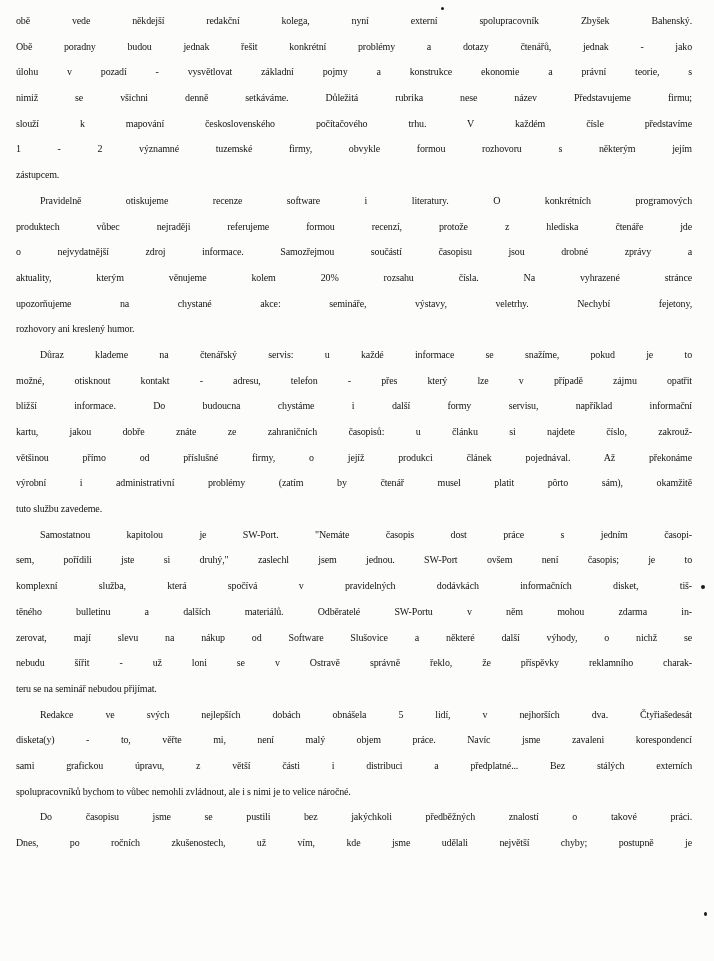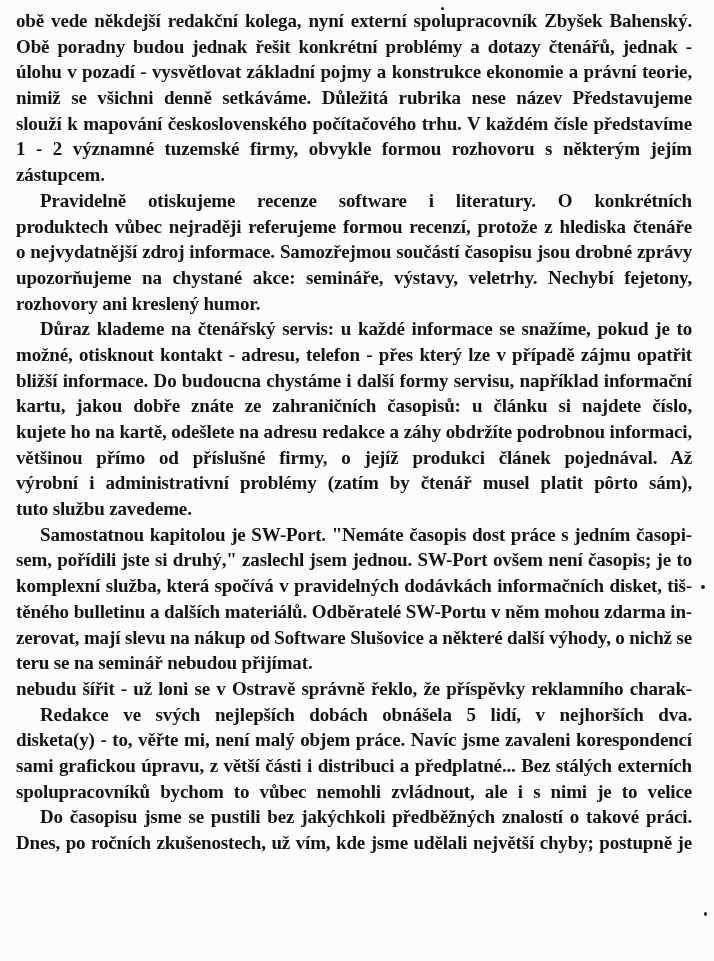--- a/index.html
+++ b/index.html
@@ -9,22 +9,22 @@
   }
   .page {
     position: relative;
     width: 714px;
     height: 961px;
     margin: 0 auto;
     box-sizing: border-box;
     background: #fcfcfa;
     padding: 8px 22px 0 16px;
     font-family: "Liberation Serif", "DejaVu Serif", serif;
-    font-weight: 700;
-    font-size: 19px;
+    font-weight: 400;
+    font-size: 10px;
     letter-spacing: -0.15px;
     color: #141414;
     overflow: hidden;
     -webkit-font-smoothing: antialiased;
   }
   .para { margin: 0; padding: 0; }
   .line {
     height: 25.7px;
     line-height: 25.7px;
     text-align: justify;
@@ -57,43 +57,43 @@
     <div class="line">nimiž se všichni denně setkáváme. Důležitá rubrika nese název Představujeme firmu;</div>
     <div class="line">slouží k mapování československého počítačového trhu. V každém čísle představíme</div>
     <div class="line">1 - 2 významné tuzemské firmy, obvykle formou rozhovoru s některým jejím</div>
     <div class="line last">zástupcem.</div>
   </div>
 
   <div class="para">
     <div class="line indent">Pravidelně otiskujeme recenze software i literatury. O konkrétních programových</div>
     <div class="line">produktech vůbec nejraději referujeme formou recenzí, protože z hlediska čtenáře jde</div>
     <div class="line">o nejvydatnější zdroj informace. Samozřejmou součástí časopisu jsou drobné zprávy a</div>
+    <div class="line">aktuality, kterým věnujeme kolem 20% rozsahu čísla. Na vyhrazené stránce</div>
     <div class="line">upozorňujeme na chystané akce: semináře, výstavy, veletrhy. Nechybí fejetony,</div>
     <div class="line last">rozhovory ani kreslený humor.</div>
   </div>
 
   <div class="para">
     <div class="line indent">Důraz klademe na čtenářský servis: u každé informace se snažíme, pokud je to</div>
     <div class="line">možné, otisknout kontakt - adresu, telefon - přes který lze v případě zájmu opatřit</div>
     <div class="line">bližší informace. Do budoucna chystáme i další formy servisu, například informační</div>
     <div class="line">kartu, jakou dobře znáte ze zahraničních časopisů: u článku si najdete číslo, zakrouž-</div>
-    <div class="line">kujete ho na kartě, odešlete na adresu redakce a záhy obdržíte podrobnou informaci,</div>
     <div class="line">většinou přímo od příslušné firmy, o jejíž produkci článek pojednával. Až překonáme</div>
     <div class="line">výrobní i administrativní problémy (zatím by čtenář musel platit pôrto sám), okamžitě</div>
     <div class="line last">tuto službu zavedeme.</div>
   </div>
 
   <div class="para">
     <div class="line indent">Samostatnou kapitolou je SW-Port. "Nemáte časopis dost práce s jedním časopi-</div>
     <div class="line">sem, pořídili jste si druhý," zaslechl jsem jednou. SW-Port ovšem není časopis; je to</div>
     <div class="line">komplexní služba, která spočívá v pravidelných dodávkách informačních disket, tiš-</div>
     <div class="line">těného bulletinu a dalších materiálů. Odběratelé SW-Portu v něm mohou zdarma in-</div>
     <div class="line">zerovat, mají slevu na nákup od Software Slušovice a některé další výhody, o nichž se</div>
+    <div class="line">nebudu šířit - už loni se v Ostravě správně řeklo, že příspěvky reklamního charak-</div>
     <div class="line last">teru se na seminář nebudou přijímat.</div>
-    <div class="line">nebudu šířit - už loni se v Ostravě správně řeklo, že příspěvky reklamního charak-</div>
   </div>
 
   <div class="para">
     <div class="line indent">Redakce ve svých nejlepších dobách obnášela 5 lidí, v nejhorších dva. Čtyřiašedesát</div>
     <div class="line">disketa(y) - to, věřte mi, není malý objem práce. Navíc jsme zavaleni korespondencí</div>
     <div class="line">sami grafickou úpravu, z větší části i distribuci a předplatné... Bez stálých externích</div>
     <div class="line last">spolupracovníků bychom to vůbec nemohli zvládnout, ale i s nimi je to velice náročné.</div>
   </div>
 
   <div class="para">

